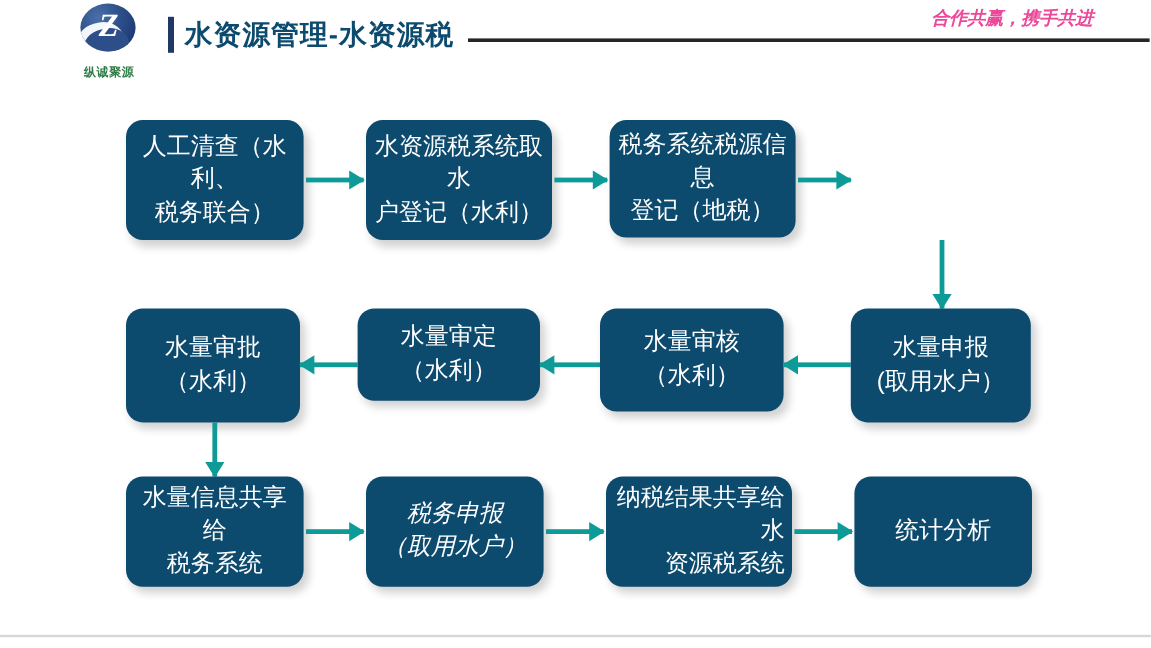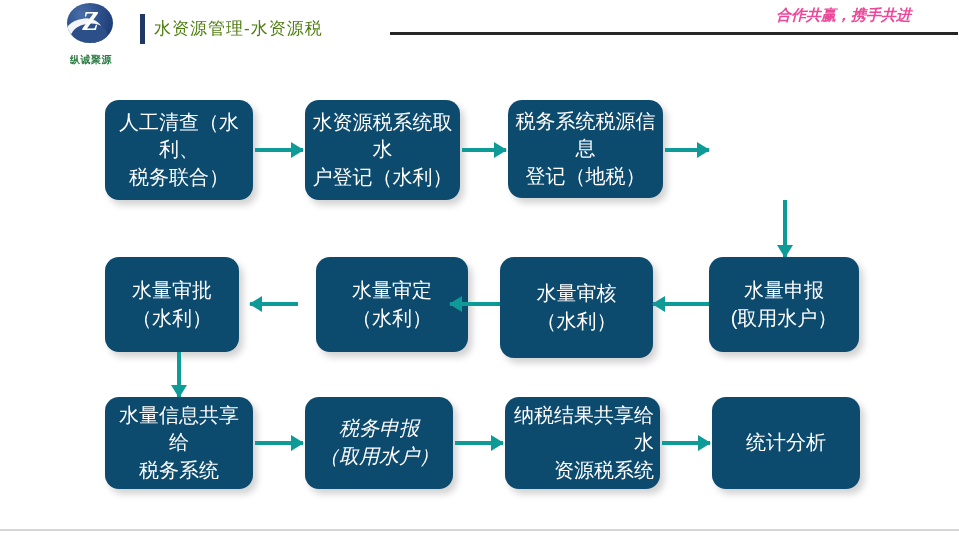--- a/index.html
+++ b/index.html
@@ -96,23 +96,23 @@
   .title-bar i {
     display: block;
     width: 5px;
     height: 30px;
     background: #1f3864;
   }
   .page-title {
     position: absolute;
     left: 154px;
     top: 14px;
-    font-size: 17px;
-    font-weight: normal;
-    color: #4d7c0f;
+    font-size: 23px;
+    font-weight: bold;
+    color: #0c4a6e;
     letter-spacing: 1px;
     white-space: nowrap;
     line-height: 30px;
   }
   .title-rule {
     position: absolute;
     left: 390px;
     top: 32px;
     width: 568px;
     height: 3px;
@@ -257,35 +257,35 @@
       <span class="shaft"></span>
       <span class="head"></span>
     </div>
 
 
   <div class="arrow-v" style="left:777px; top:142px; width:16px; height:57px;">
       <span class="shaft"></span>
       <span class="head"></span>
     </div>
 
-  <div class="node" style="left:105px; top:199px; width:134px; height:95px;text-align:center;">水量审批
+  <div class="node" style="left:105px; top:199px; width:145px; height:95px;text-align:center;">水量审批
 （水利）</div>
   <div class="arrow-h left" style="left:250px; top:238px; width:48px; height:16px;">
       <span class="shaft"></span>
       <span class="head"></span>
     </div>
 
-  <div class="node" style="left:298px; top:199px; width:152px; height:95px;margin-left:18px;">水量审定
+  <div class="node" style="left:298px; top:199px; width:152px; height:77px;">水量审定
 （水利）</div>
   <div class="arrow-h left" style="left:450px; top:238px; width:50px; height:16px;">
       <span class="shaft"></span>
       <span class="head"></span>
     </div>
 
-  <div class="node" style="left:500px; top:199px; width:153px; height:101px;">水量审核
+  <div class="node" style="left:500px; top:199px; width:153px; height:86px;">水量审核
 （水利）</div>
   <div class="arrow-h left" style="left:653px; top:238px; width:56px; height:16px;">
       <span class="shaft"></span>
       <span class="head"></span>
     </div>
 
   <div class="node" style="left:709px; top:199px; width:150px; height:95px;">水量申报
 (取用水户）</div>
 
   <div class="arrow-v" style="left:171px; top:294px; width:16px; height:45px;">

